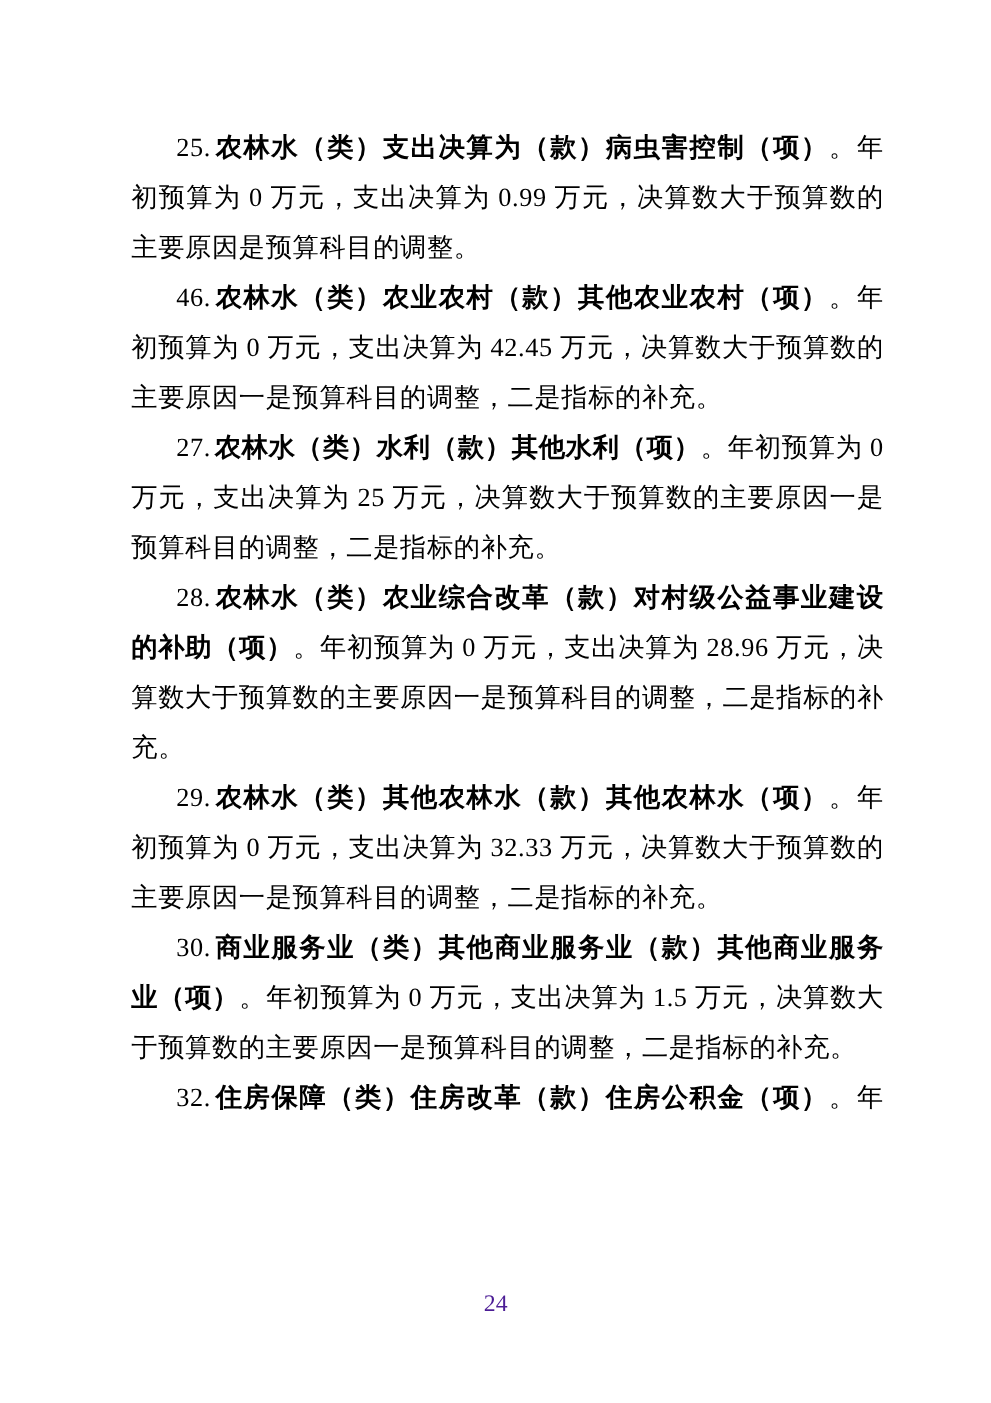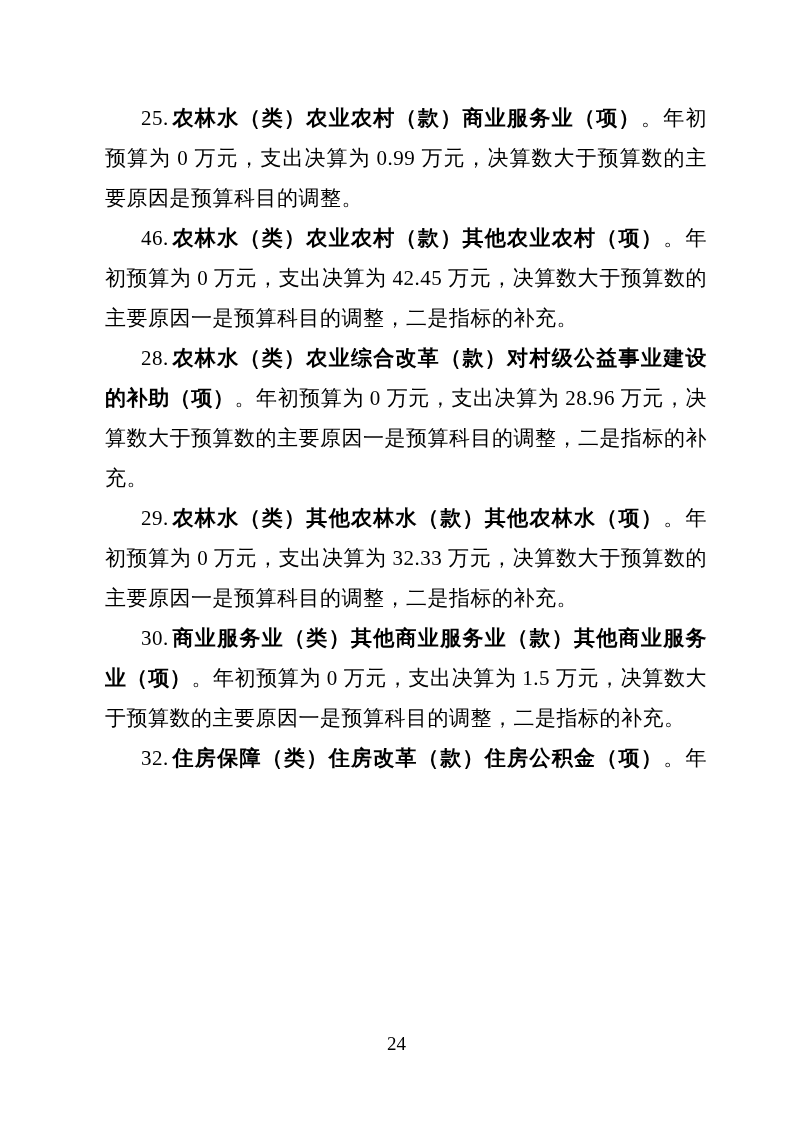--- a/index.html
+++ b/index.html
@@ -49,32 +49,33 @@
   .footer {
     position: absolute;
     top: 1033px;
     left: 0;
     width: 100%;
     text-align: center;
   }
   .pagenum {
     font-size: 19px;
     line-height: 22px;
-    color: #000000;
+    color: #4c1d95;
   }
 </style>
 </head>
 <body>
 
 <div class="page">
   <div class="content">
-  <p class="para"><span class="num">25.</span><span class="title">农林水（类）农业农村（款）商业服务业（项）</span><span class="body">。年初预算为 0 万元，支出决算为 0.99 万元，决算数大于预算数的主要原因是预算科目的调整。</span></p>
+  <p class="para"><span class="num">25.</span><span class="title">农林水（类）支出决算为（款）病虫害控制（项）</span><span class="body">。年初预算为 0 万元，支出决算为 0.99 万元，决算数大于预算数的主要原因是预算科目的调整。</span></p>
 
   <p class="para"><span class="num">46.</span><span class="title">农林水（类）农业农村（款）其他农业农村（项）</span><span class="body">。年初预算为 0 万元，支出决算为 42.45 万元，决算数大于预算数的主要原因一是预算科目的调整，二是指标的补充。</span></p>
 
+  <p class="para"><span class="num">27.</span><span class="title">农林水（类）水利（款）其他水利（项）</span><span class="body">。年初预算为 0 万元，支出决算为 25 万元，决算数大于预算数的主要原因一是预算科目的调整，二是指标的补充。</span></p>
 
   <p class="para"><span class="num">28.</span><span class="title">农林水（类）农业综合改革（款）对村级公益事业建设的补助（项）</span><span class="body">。年初预算为 0 万元，支出决算为 28.96 万元，决算数大于预算数的主要原因一是预算科目的调整，二是指标的补充。</span></p>
 
   <p class="para"><span class="num">29.</span><span class="title">农林水（类）其他农林水（款）其他农林水（项）</span><span class="body">。年初预算为 0 万元，支出决算为 32.33 万元，决算数大于预算数的主要原因一是预算科目的调整，二是指标的补充。</span></p>
 
   <p class="para"><span class="num">30.</span><span class="title">商业服务业（类）其他商业服务业（款）其他商业服务业（项）</span><span class="body">。年初预算为 0 万元，支出决算为 1.5 万元，决算数大于预算数的主要原因一是预算科目的调整，二是指标的补充。</span></p>
 
 
   <p class="para cutoff"><span class="num">32.</span><span class="title">住房保障（类）住房改革（款）住房公积金（项）</span><span class="body">。年</span></p>
 </div>

